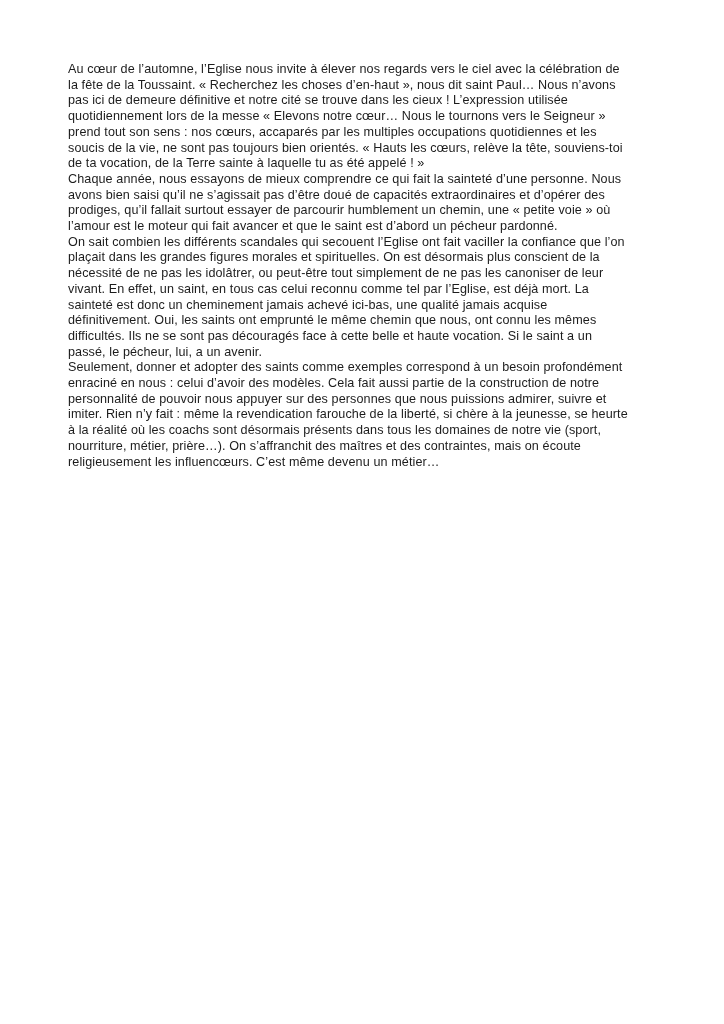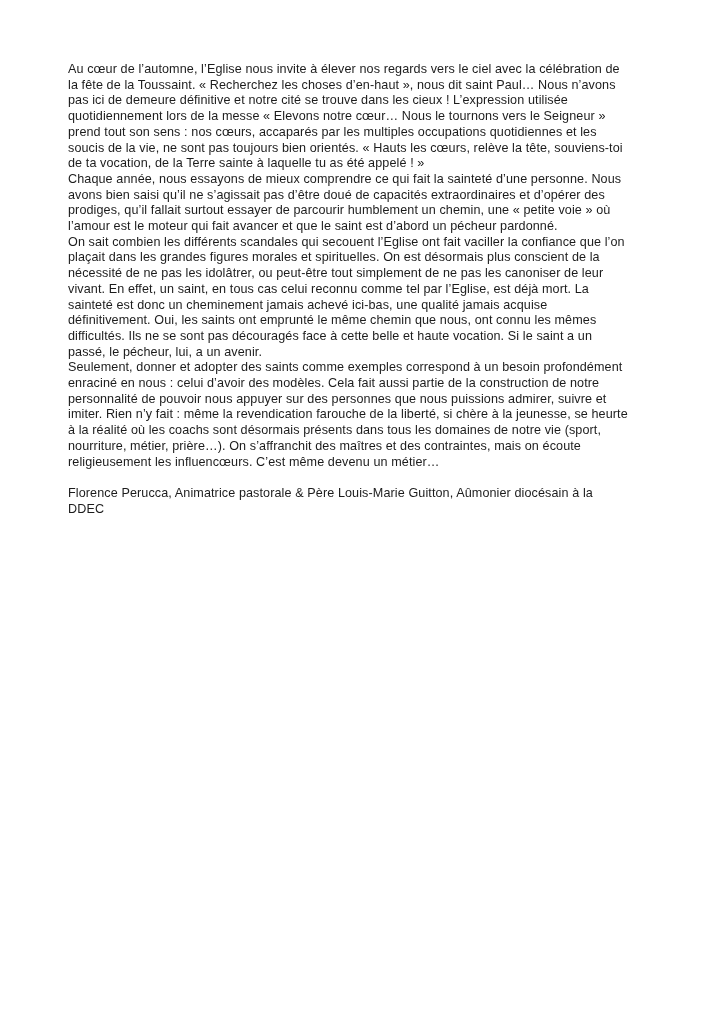--- a/index.html
+++ b/index.html
@@ -65,16 +65,14 @@
 définitivement. Oui, les saints ont emprunté le même chemin que nous, ont connu les mêmes
 difficultés. Ils ne se sont pas découragés face à cette belle et haute vocation. Si le saint a un
 passé, le pécheur, lui, a un avenir.</p>
     <p>Seulement, donner et adopter des saints comme exemples correspond à un besoin profondément
 enraciné en nous : celui d’avoir des modèles. Cela fait aussi partie de la construction de notre
 personnalité de pouvoir nous appuyer sur des personnes que nous puissions admirer, suivre et
 imiter. Rien n’y fait : même la revendication farouche de la liberté, si chère à la jeunesse, se heurte
 à la réalité où les coachs sont désormais présents dans tous les domaines de notre vie (sport,
 nourriture, métier, prière…). On s’affranchit des maîtres et des contraintes, mais on écoute
 religieusement les influencœurs. C’est même devenu un métier…</p>
-    <p class="signature">Florence Perucca, Animatrice pastorale &amp; Père Louis-Marie Guitton, Aûmonier diocésain à la
-DDEC</p>
   </div>
 </div>
 
 </body></html>

